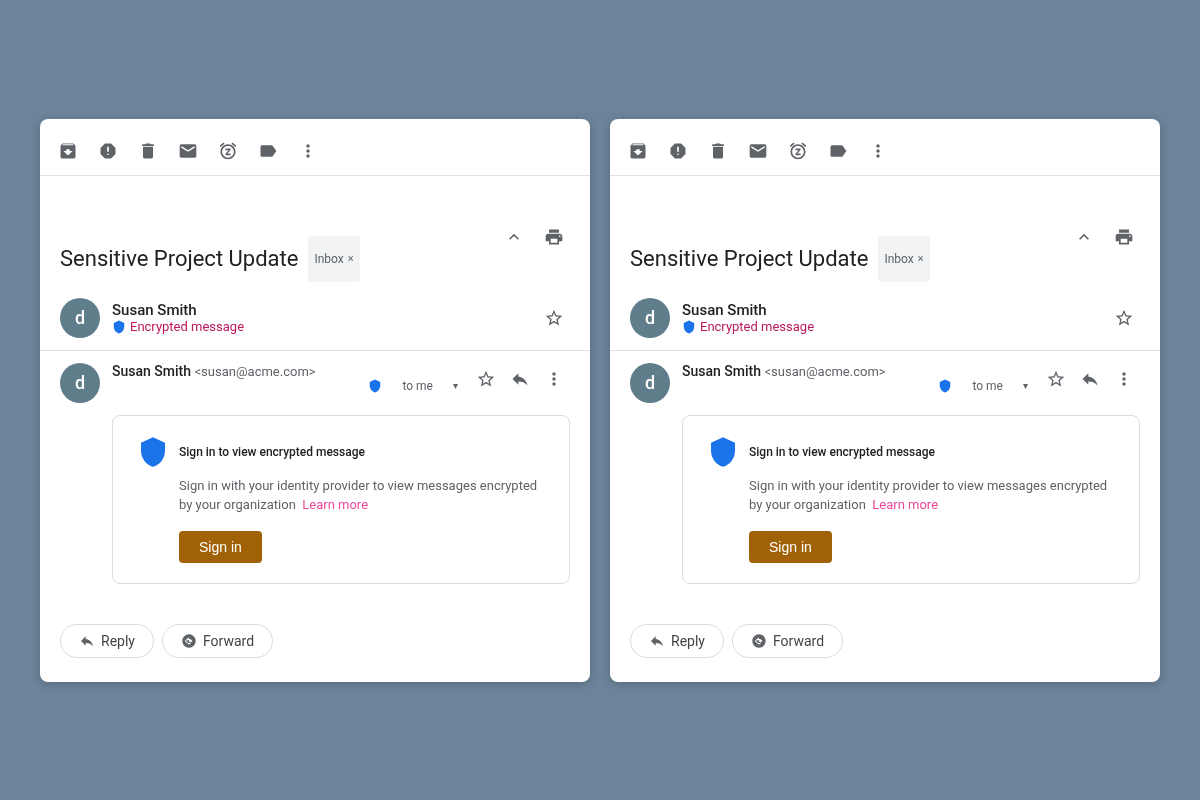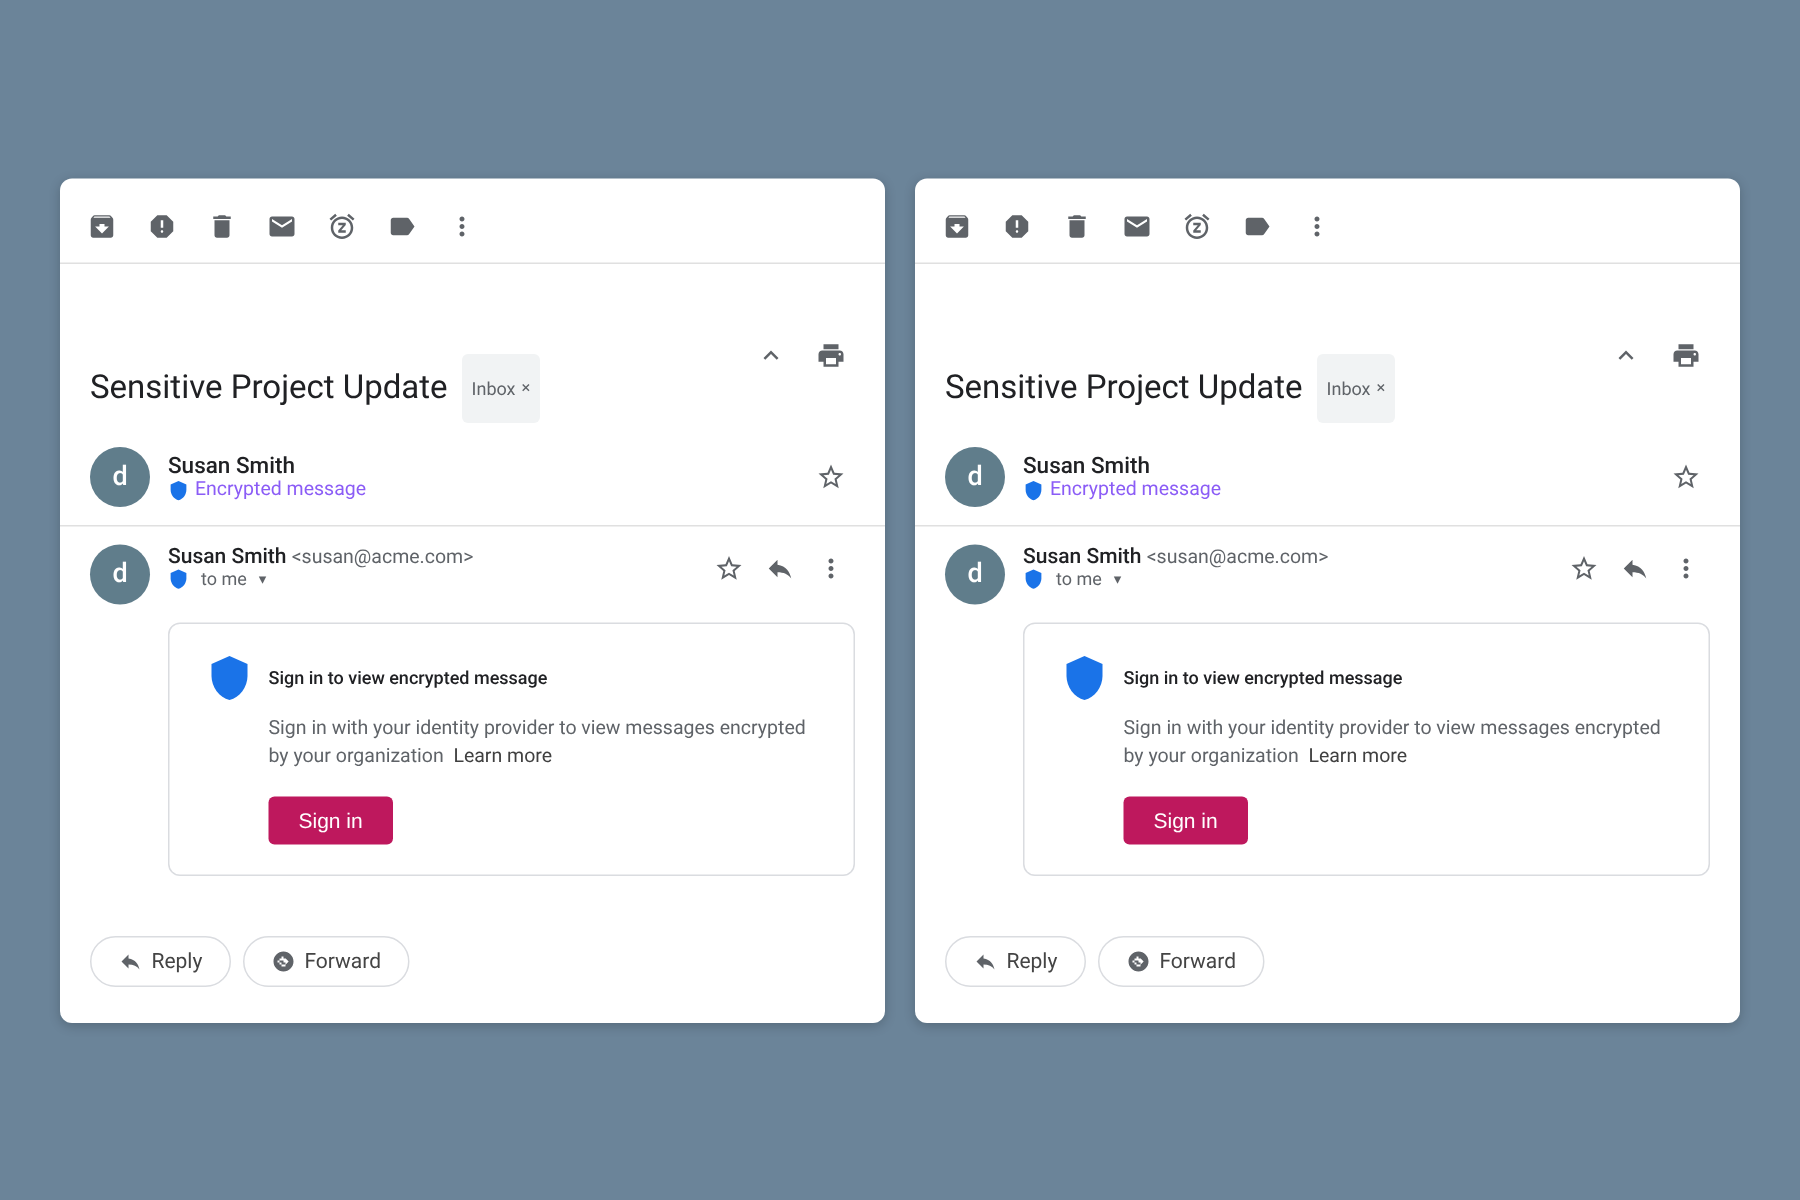--- a/index.html
+++ b/index.html
@@ -120,21 +120,21 @@
     .sender-name {
       font-size: 15px;
       font-weight: 500;
       color: #202124;
     }
     .encrypted-row {
       display: flex;
       align-items: center;
       gap: 4px;
       font-size: 13px;
-      color: #8b5cf6;
+      color: #be185d;
     }
     .shield-icon-small {
       width: 14px;
       height: 14px;
     }
     .star-icon { cursor: pointer; }
 
     
     .email-expanded {
       padding: 8px 20px 16px;
@@ -153,23 +153,24 @@
     }
     .sender-email-light {
       font-size: 13px;
       font-weight: 400;
       color: #5f6368;
       text-align: center;
     }
     .to-me-row {
       display: flex;
       align-items: center;
-      gap: 8px;
+      gap: 20px;
       font-size: 12px;
       color: #5f6368;
+      justify-content: flex-end;
     }
     .to-me-arrow {
       font-size: 10px;
       color: #5f6368;
       cursor: pointer;
     }
     .sender-actions {
       display: flex;
       align-items: center;
       gap: 2px;
@@ -200,26 +201,26 @@
       color: #202124;
     }
     .encrypted-desc {
       font-size: 13px;
       color: #5f6368;
       margin-left: 42px;
       margin-bottom: 16px;
       line-height: 1.5;
     }
     .learn-more {
-      color: #404040;
+      color: #ec4899;
       text-decoration: none;
       font-size: 13px;
     }
     .sign-in-btn {
-      background: #be185d;
+      background: #a16207;
       color: #fff;
       border: none;
       border-radius: 4px;
       padding: 8px 20px;
       font-size: 14px;
       font-weight: 500;
       cursor: pointer;
       margin-left: 42px;
     }
 

